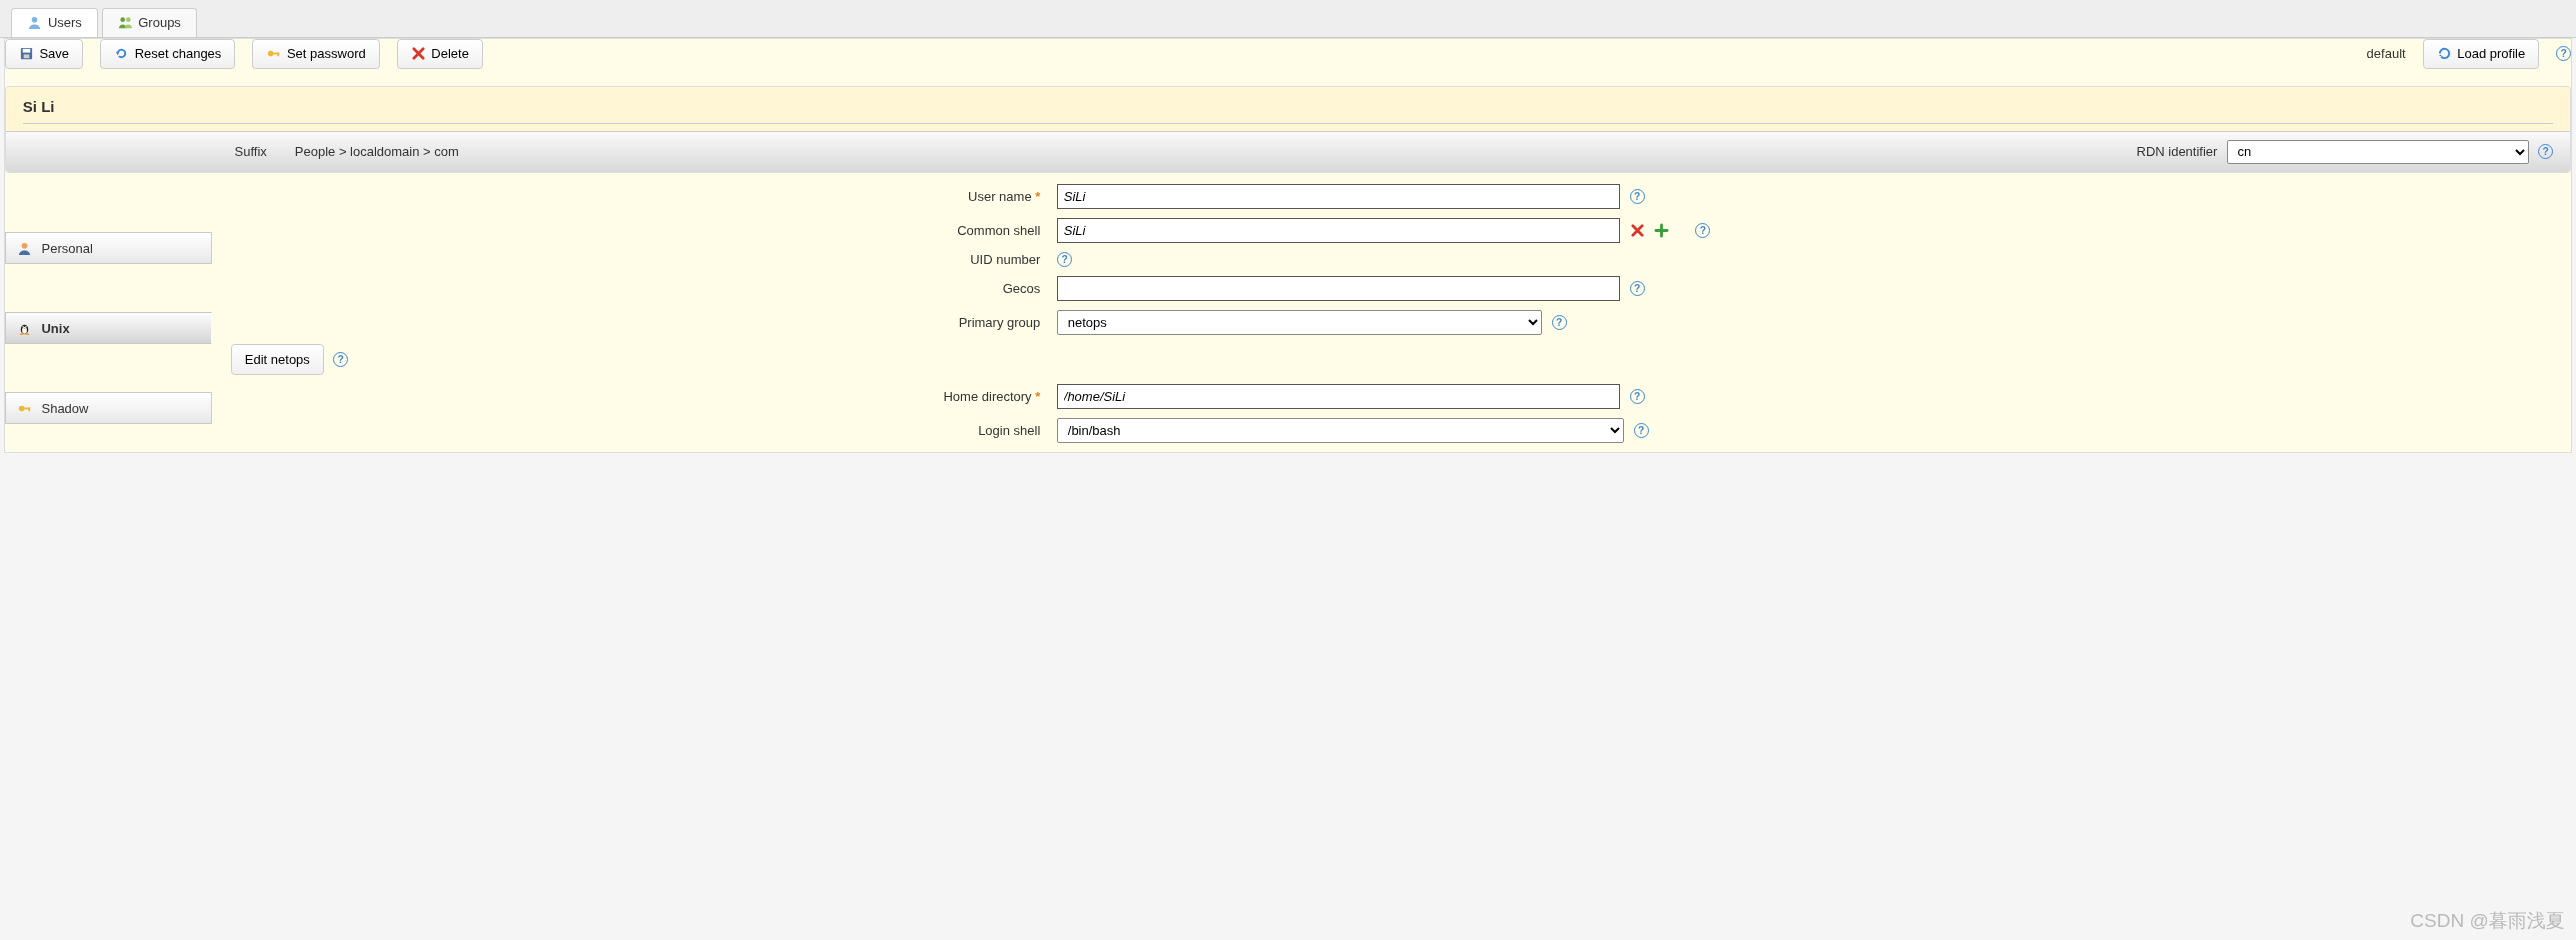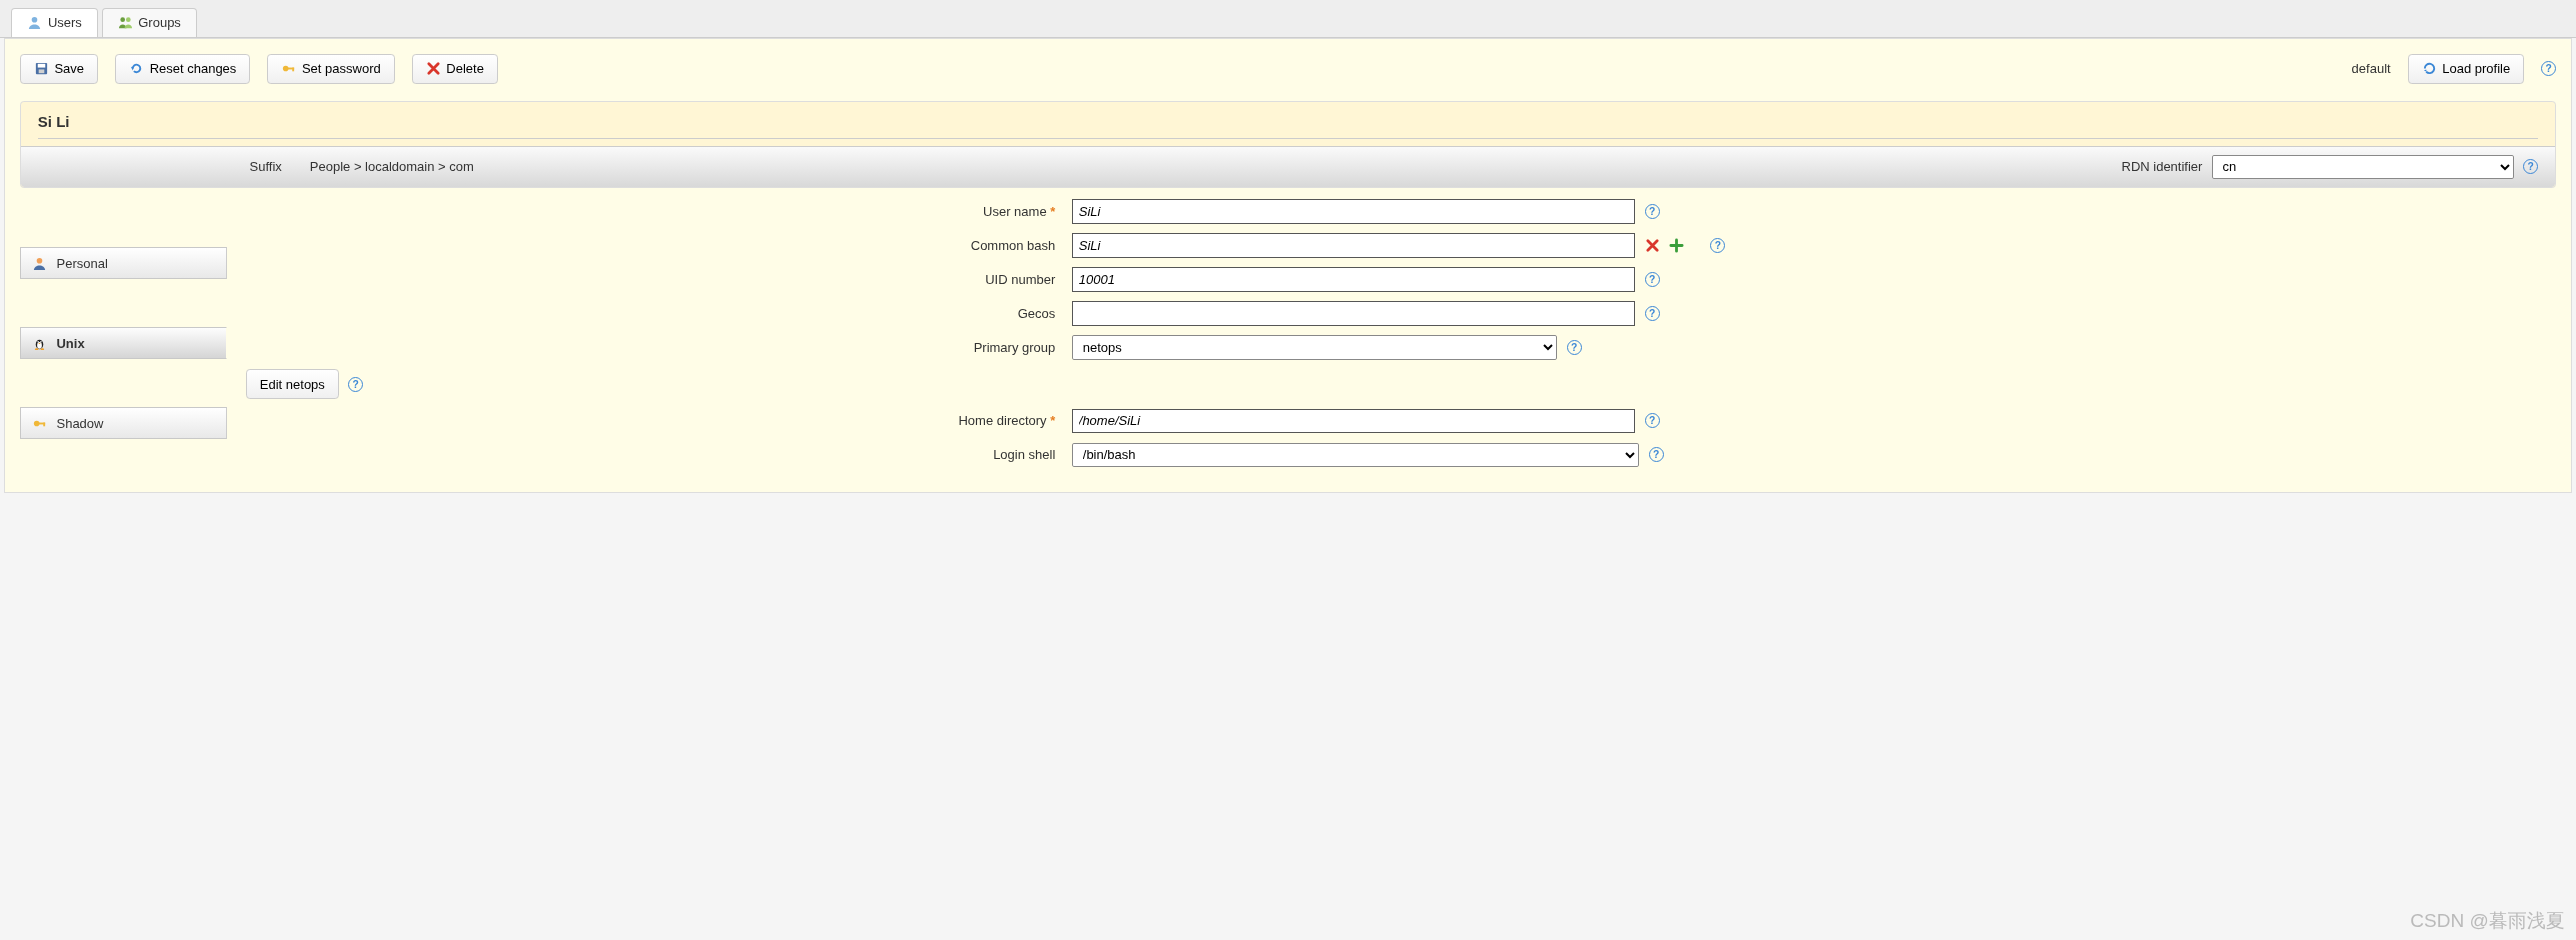--- a/index.html
+++ b/index.html
@@ -1,20 +1,20 @@
 <!DOCTYPE html>
 <html style="font-size:15px"><head>
 <meta charset="utf-8">
 <style>
 * { box-sizing: border-box; margin: 0; padding: 0; font-family: Arial, sans-serif; }
 body { background: #f5f5f5; font-size: 13px; color: #333; }
 .tabbar { display: flex; padding: 7.5px 11.3px 0; gap: 3.8px; background: #eee; border-bottom: 0.9px solid #ccc; }
 .tab { padding: 6.6px 15px; border: 0.9px solid #ccc; border-bottom: none; border-radius: 3.8px 3.8px 0 0; background: #f8f8f8; display: flex; align-items: center; gap: 5.6px; cursor: pointer; }
 .tab.active { background: #fff; }
-.content { background: #fffde7; padding: 15px; border: 0.9px solid #ddd; margin: 0 3.8px 3.8px; }
+.content { background: #fffde7; border: 0.9px solid #ddd; margin: 0 3.8px 3.8px; }
 .toolbar { display: flex; align-items: center; gap: 17px; margin-bottom: 17px; }
 .btn { background: linear-gradient(#fff,#f0f0f0); border: 0.9px solid #ccc; border-radius: 3.8px; padding: 6.6px 13px; display: inline-flex; align-items: center; gap: 5.6px; cursor: pointer; font-size: 13px; }
 .spacer { flex: 1; }
 .header-section { border: 0.9px solid #ddd; border-radius: 3.8px; background: #fff6d5; padding: 11.3px 17px 0; margin-bottom: 11.3px; }
 .title { font-weight: bold; font-size: 15px; padding-bottom: 7.5px; border-bottom: 0.9px solid #ccc; margin-bottom: 7.5px; }
 .suffix-row { display: flex; align-items: center; gap: 28px; background: linear-gradient(#fafafa,#d8d8d8); margin: 0 -17px; padding: 7.5px 17px; border-top: 0.9px solid #ccc; border-radius: 0 0 3.8px 3.8px; }
 .suffix-row .suffix-label { width: 244px; text-align: right; }
 .suffix-row .rdn-sel { margin-left: auto; display: flex; align-items: center; gap: 9.4px; }
 select { border: 0.9px solid #888; padding: 2.8px 5.6px; border-radius: 1.9px; font-size: 13px; background: #fff; }
 .body-row { display: flex; gap: 19px; }
@@ -147,33 +147,32 @@
       </div>
     </div>
 
     <div class="form-area">
       <div class="form-row">
         <div class="form-label"><span>User name</span><span class="req"> *</span></div>
         <input type="text" class="wide" value="SiLi" style="">
         <span class="help-icon">?</span>
       </div>
       <div class="form-row">
-        <div class="form-label"><span>Common bash</span></div>
+        <div class="form-label"><span>Common shell</span></div>
         <input type="text" class="short" value="SiLi" style="">
         <span class="icon" style="cursor:pointer"><svg viewBox="0 0 16 16" width="15" height="15">
               <path d="M3 3l10 10M13 3L3 13" stroke="#d9362b" stroke-width="3" stroke-linecap="round"></path>
             </svg></span>
         <span class="icon" style="cursor:pointer"><svg viewBox="0 0 16 16" width="15" height="15">
               <path d="M8 2v12M2 8h12" stroke="#3a9e3a" stroke-width="3" stroke-linecap="round"></path>
             </svg></span>
         <span class="help-icon" style="margin-left:17px">?</span>
       </div>
       <div class="form-row">
         <div class="form-label"><span>UID number</span></div>
-        <input type="text" class="wide" value="10001" style="">
         <span class="help-icon">?</span>
       </div>
       <div class="form-row">
         <div class="form-label"><span>Gecos</span></div>
         <input type="text" class="wide" value="" style="">
         <span class="help-icon">?</span>
       </div>
       <div class="form-row">
         <div class="form-label"><span>Primary group</span></div>
         <select class="wide" style="width:485px"><option>netops</option></select>

